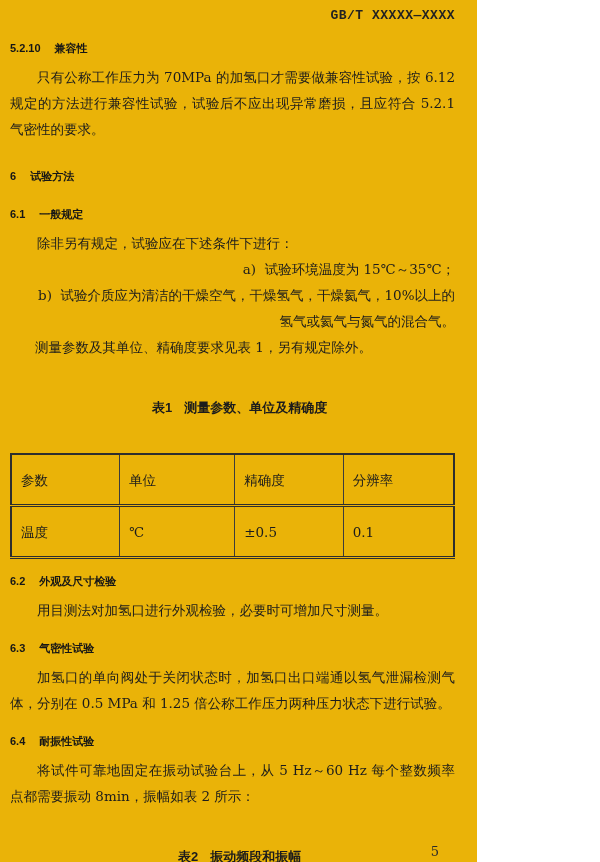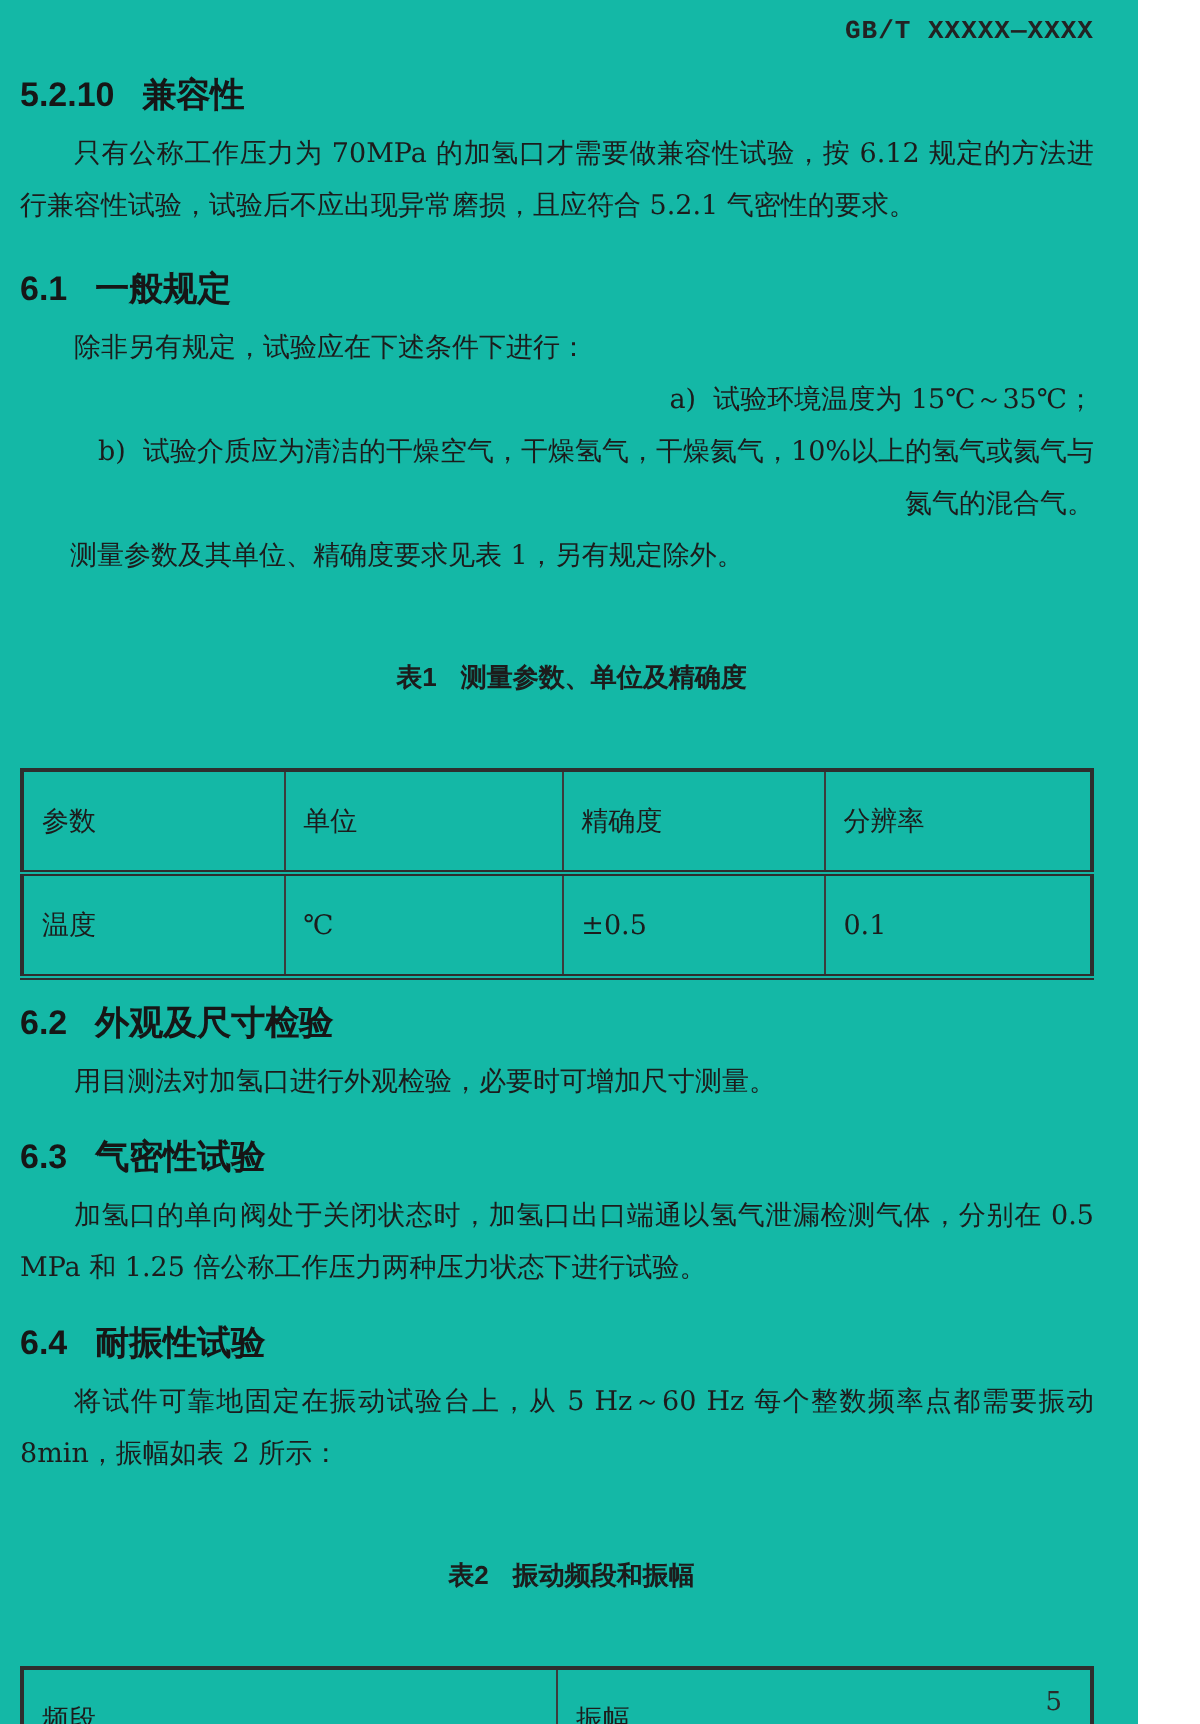--- a/index.html
+++ b/index.html
@@ -4,41 +4,41 @@
 <style>
   html, body {
     margin: 0; padding: 0;
     width: 600px; height: 862px;
     background: #ffffff;
     overflow: hidden;
   }
   .page {
     position: relative;
     box-sizing: border-box;
-    width: 569px; height: 862px;
+    width: 477px; height: 862px;
     padding: 8px 22px 0 10px;
-    background: #14b8a6;
+    background: #eab308;
     color: #1c1c1c;
     font-family: "DejaVu Serif", "Liberation Serif", serif;
     font-size: 13.5px;
     line-height: 26px;
   }
   .doc-header {
     text-align: right;
     font-family: "Liberation Mono", "DejaVu Sans Mono", monospace;
     font-weight: bold;
     font-size: 13px;
     line-height: 15px;
     letter-spacing: 0.5px;
     color: #222;
   }
   .heading {
     font-family: "Liberation Sans", "DejaVu Sans", sans-serif;
     font-weight: bold;
-    font-size: 17px;
+    font-size: 11px;
     line-height: 18px;
     color: #161616;
   }
   .h-sub    { margin-top: 16px; }
   .h-chap   { margin-top: 25px; }
   .heading .h-num { display: inline-block; margin-right: 14px; }
   .para {
     text-align: justify;
     text-indent: 2em;
     margin-top: 7px;
@@ -96,20 +96,23 @@
 
 <div class="page">
 
   <div class="doc-header">GB/T XXXXX—XXXX</div>
 
   <div class="heading h-sub">
     <span class="h-num">5.2.10</span><span>兼容性</span>
   </div>
   <div class="para">只有公称工作压力为 70MPa 的加氢口才需要做兼容性试验，按 6.12 规定的方法进行兼容性试验，试验后不应出现异常磨损，且应符合 5.2.1 气密性的要求。</div>
 
+  <div class="heading h-chap">
+    <span class="h-num">6</span><span>试验方法</span>
+  </div>
 
   <div class="heading h-sub" style="margin-top:20px;">
     <span class="h-num">6.1</span><span>一般规定</span>
   </div>
   <div class="para">除非另有规定，试验应在下述条件下进行：</div>
   <div class="list-item">a)  试验环境温度为 15℃～35℃；</div>
   <div class="list-item">b)  试验介质应为清洁的干燥空气，干燥氢气，干燥氦气，10%以上的氢气或氦气与氮气的混合气。</div>
   <div class="para no-indent" style="margin-top:0;">测量参数及其单位、精确度要求见表 1，另有规定除外。</div>
 
   <div class="table-caption">

